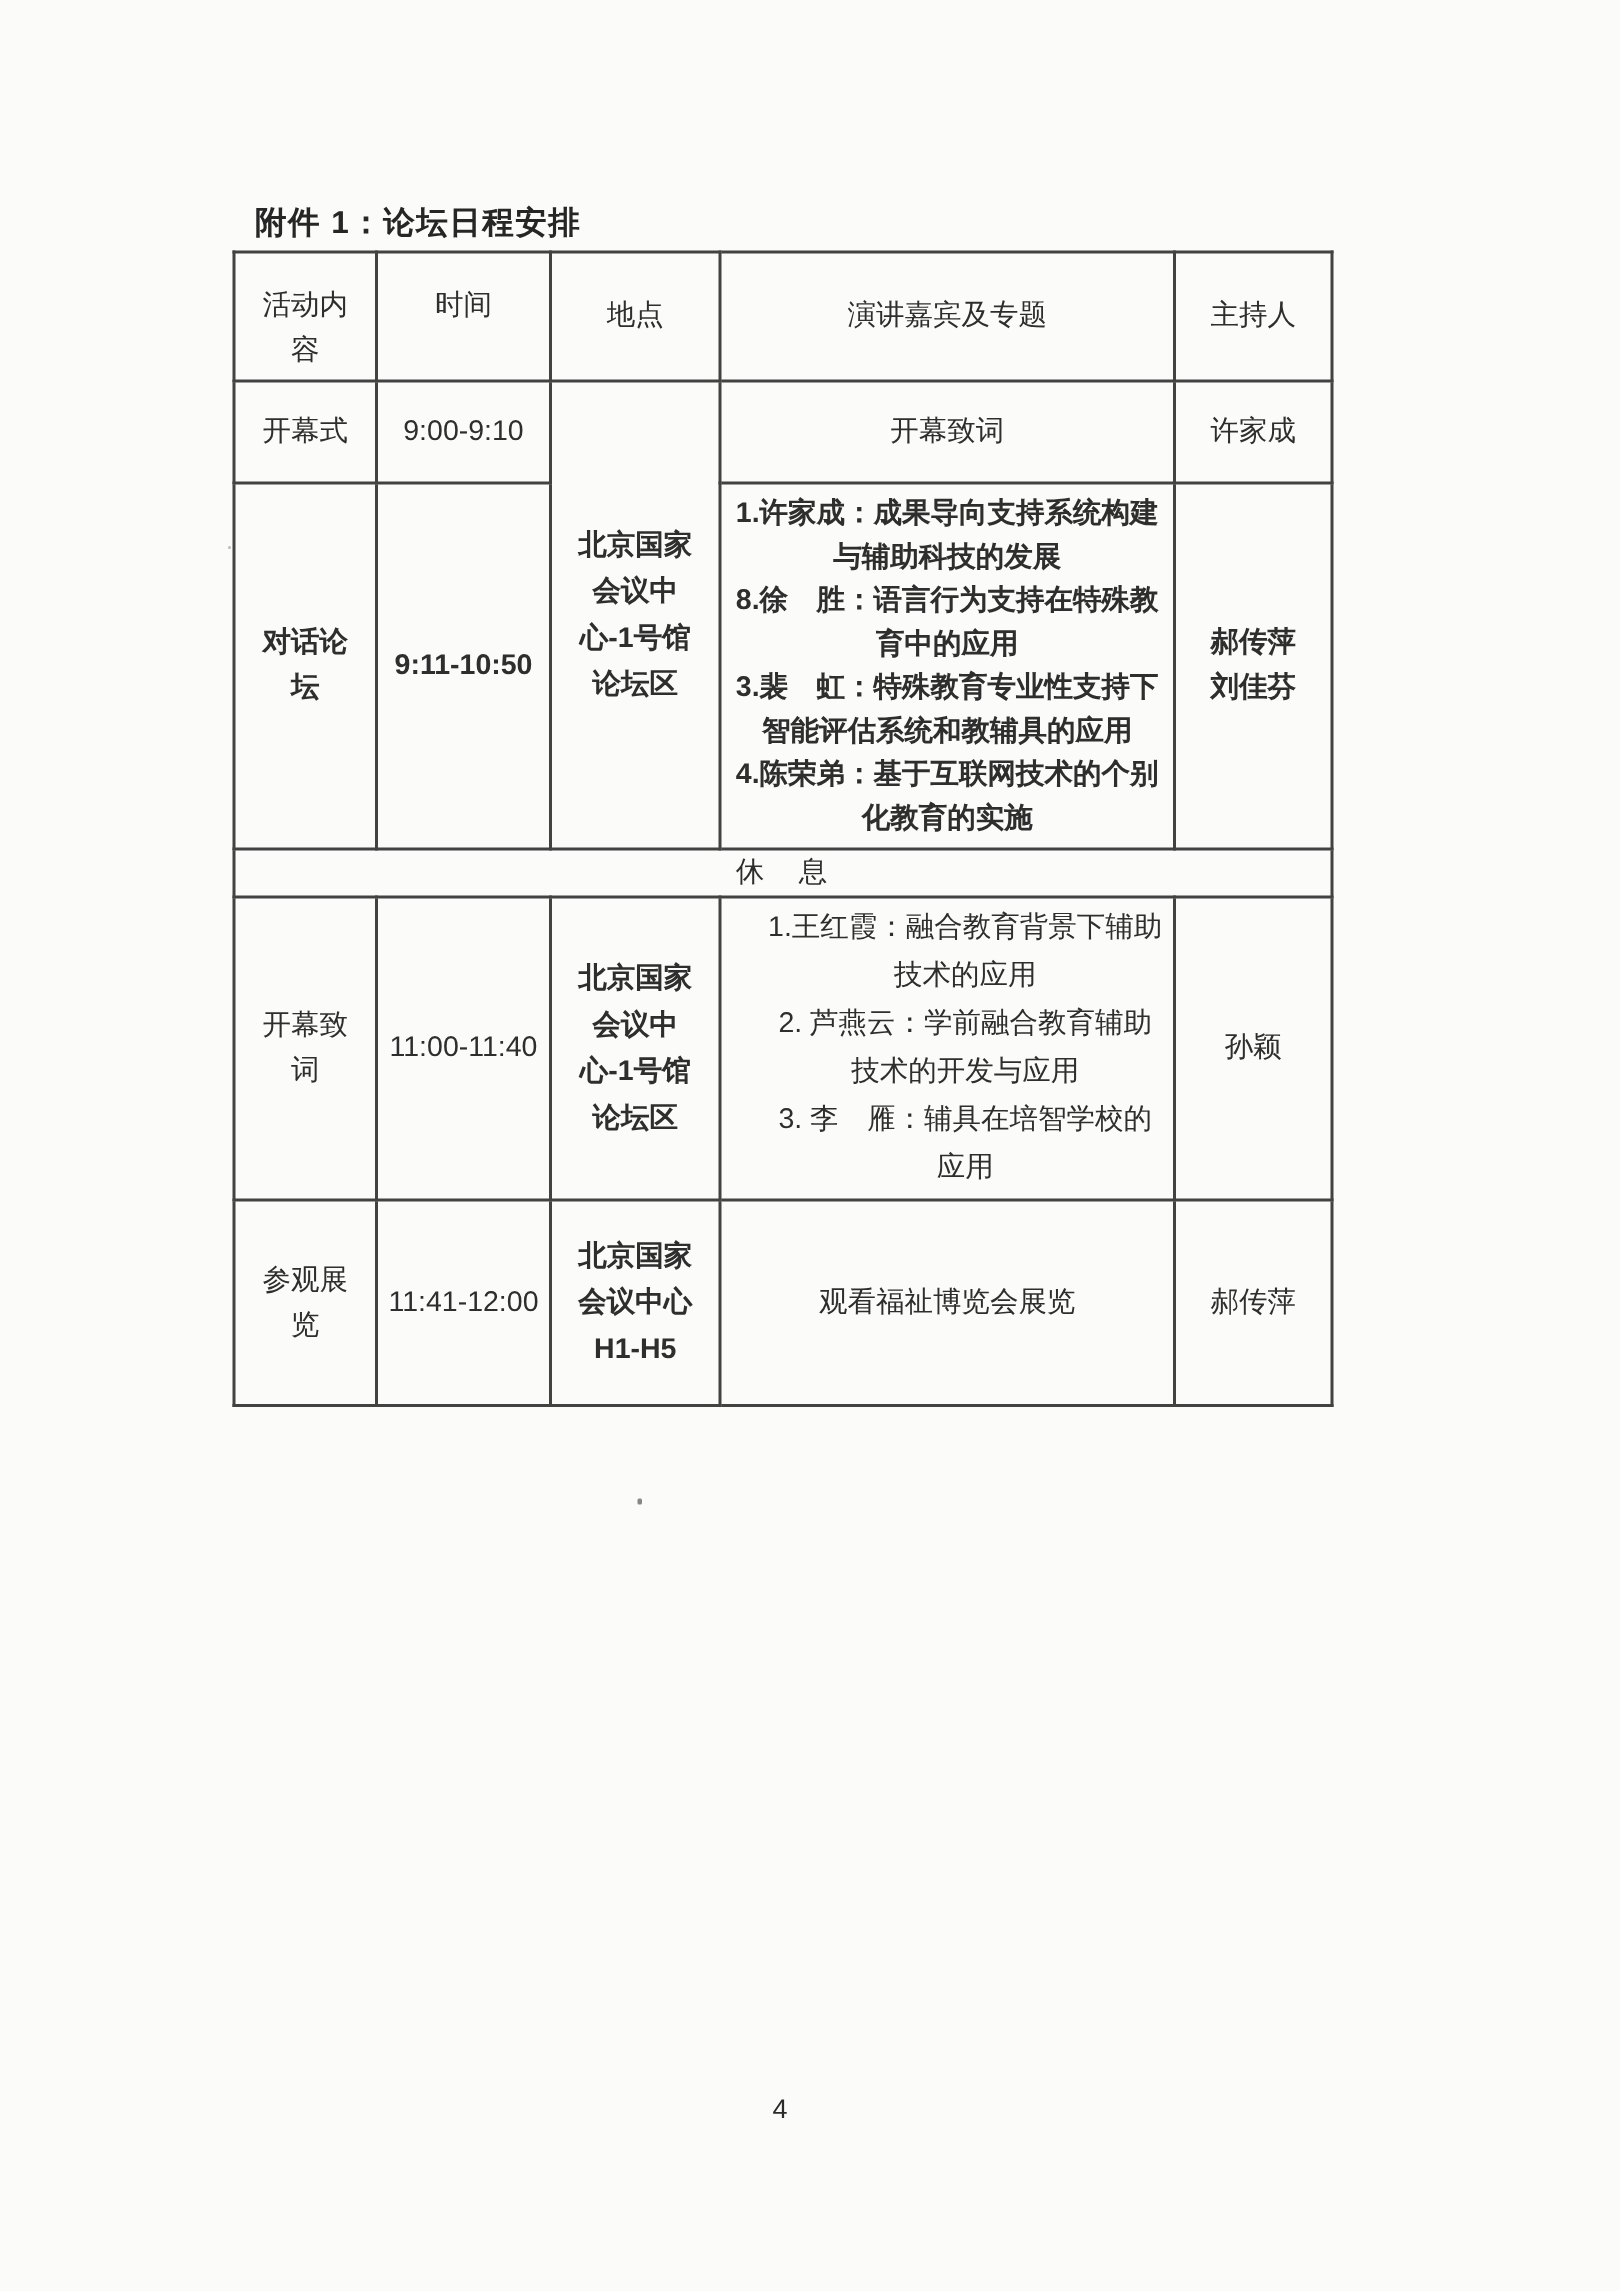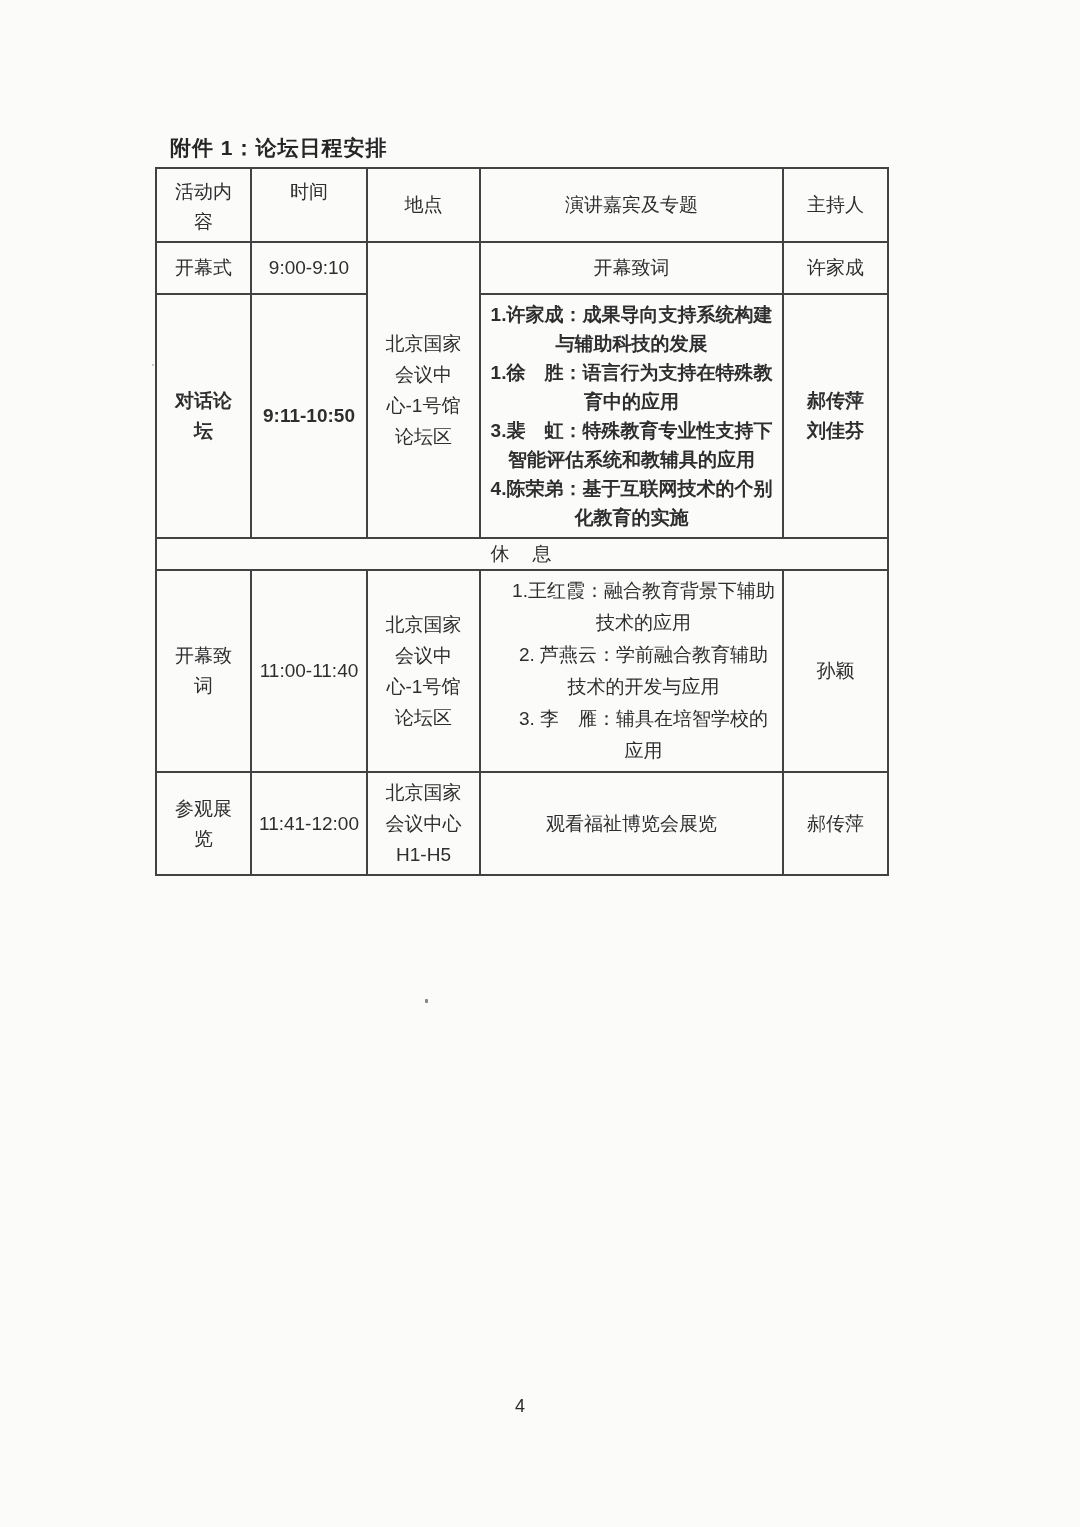--- a/index.html
+++ b/index.html
@@ -41,32 +41,32 @@
   }
   
   .col-activity { width: 95px; }
   .col-time     { width: 116px; }
   .col-location { width: 113px; }
   .col-speakers { width: 303px; }
   .col-host     { width: 105px; }
 
   
   .row-header   td { height: 57px; }
-  .row-opening  td { height: 52px; }
+  .row-opening  td { height: 68px; }
   .row-academic td { height: 244px; font-weight: bold; }
   .row-break    td { height: 29px; padding: 0 6px; }
   .row-dialogue td { height: 170px; }
   .row-visit    td { height: 89px; }
 
   
-  .row-header .v-top { vertical-align: top; padding-top: 8px; }
+  .row-header .v-top { vertical-align: top; padding-top: 20px; }
 
   
   .narrow { max-width: 64px; margin: 0 auto; }
-  .loc    { max-width: 90px; margin: 0 auto; line-height: 31px; }
+  .loc    { max-width: 90px; margin: 17px auto; line-height: 31px; font-weight: bold; }
 
   .nowrap { white-space: nowrap; }
   .pre-line { white-space: pre-line; }
 
   .speaker-list {
     text-align: left;
     padding: 2px 4px;
   }
   .row-academic .speaker-list div { line-height: 29px; }
   .row-dialogue .speaker-list div { line-height: 32px; margin-left: 24px; }
@@ -138,21 +138,21 @@
       <td>许家成</td>
     </tr>
 
     <tr class="row-academic">
       <td>
         <div class="narrow">对话论坛</div>
       </td>
       <td class="nowrap">9:11-10:50</td>
       <td class="speaker-list">
         <div>1.许家成：成果导向支持系统构建与辅助科技的发展</div>
-        <div>1.徐　胜：语言行为支持在特殊教育中的应用</div>
+        <div>8.徐　胜：语言行为支持在特殊教育中的应用</div>
         <div>3.裴　虹：特殊教育专业性支持下智能评估系统和教辅具的应用</div>
         <div>4.陈荣弟：基于互联网技术的个别化教育的实施</div>
       </td>
       <td class="pre-line">郝传萍
 刘佳芬</td>
     </tr>
 
     <tr class="row-break">
       <td colspan="5" class="break-cell">休　息</td>
     </tr>

